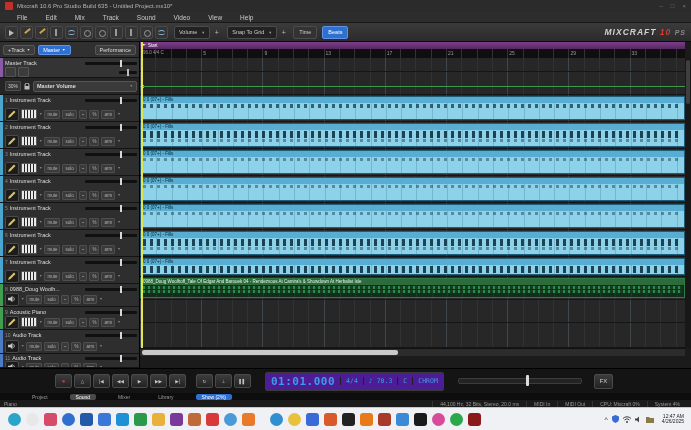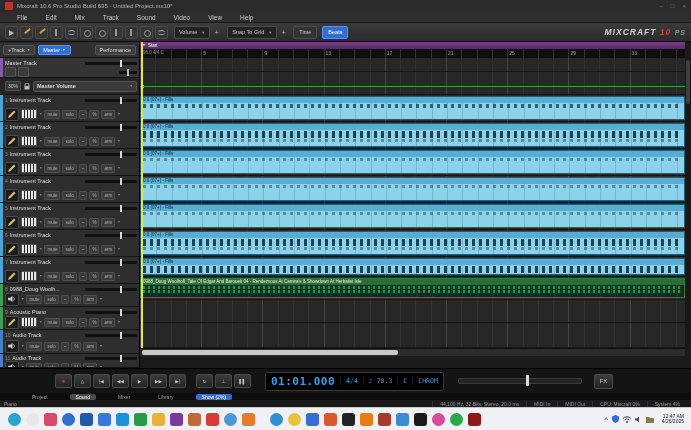--- a/index.html
+++ b/index.html
@@ -88,21 +88,21 @@
   .playhead{position:absolute;left:1px;top:0;width:2px;height:306px;background:#e5e54a;z-index:6}
   .vscroll{position:absolute;right:0;top:16px;width:6px;height:290px;background:#181818}
   .vscroll i{position:absolute;left:1px;right:1px;top:2px;height:44px;background:#3f3f3f;border-radius:2px}
   .hscroll{position:absolute;left:0;right:6px;top:306px;height:7px;background:#2c2c2c;border-top:1px solid #111}
   .hscroll i{position:absolute;left:2px;top:1px;width:47%;height:5px;background:#c9c9c9;border-radius:2px}
   
   .transport{position:absolute;top:368px;left:0;right:0;height:25px;background:#141414;border-top:1px solid #000;display:flex;align-items:center;padding-left:55px;box-sizing:border-box}
   .tbtn{width:15px;height:12px;margin-right:2px;background:linear-gradient(#3c3c3c,#232323);border:1px solid #4a4a4a;border-radius:2px;color:#c5c5c5;font-size:4.5px;display:flex;align-items:center;justify-content:center;flex:none}
   .tbtn.rec{color:#e03030;font-size:6px}
   .tgap{width:8px;flex:none}
-  .lcd{display:flex;align-items:center;height:17px;background:#000000;border:1px solid #3a3a3a;border-radius:2px;margin-left:12px;overflow:hidden}
+  .lcd{display:flex;align-items:center;height:17px;background:#4c1d95;border:1px solid #3a3a3a;border-radius:2px;margin-left:12px;overflow:hidden}
   .seg{padding:0 5px;color:#3f9be8;font-family:"DejaVu Sans Mono","Liberation Mono",monospace;border-left:1px solid #1f1f1f;white-space:nowrap}
   .seg.time{font-size:11px;font-weight:bold;letter-spacing:.5px;border-left:none}
   .seg.small{font-size:6.5px}
   .mslider{width:122px;height:4px;background:#232323;border:1px solid #3c3c3c;border-radius:2px;margin-left:14px;position:relative;flex:none}
   .mslider i{position:absolute;left:55%;top:-4px;width:3px;height:11px;background:#dcdcdc;border-radius:1px}
   .fxbtn{width:17px;height:13px;margin-left:12px;background:linear-gradient(#3c3c3c,#232323);border:1px solid #4a4a4a;border-radius:2px;color:#ccc;font-size:6px;display:flex;align-items:center;justify-content:center}
   
   .tabsrow{position:absolute;top:393px;left:0;right:0;height:7px;background:#0d0d0d;display:flex;align-items:center;gap:16px;padding-left:26px;box-sizing:border-box}
   .btab{font-size:5px;color:#9a9a9a;padding:0 6px;border-radius:2px;line-height:6px}
   .btab.active{background:#4a4a4a;color:#fff}

